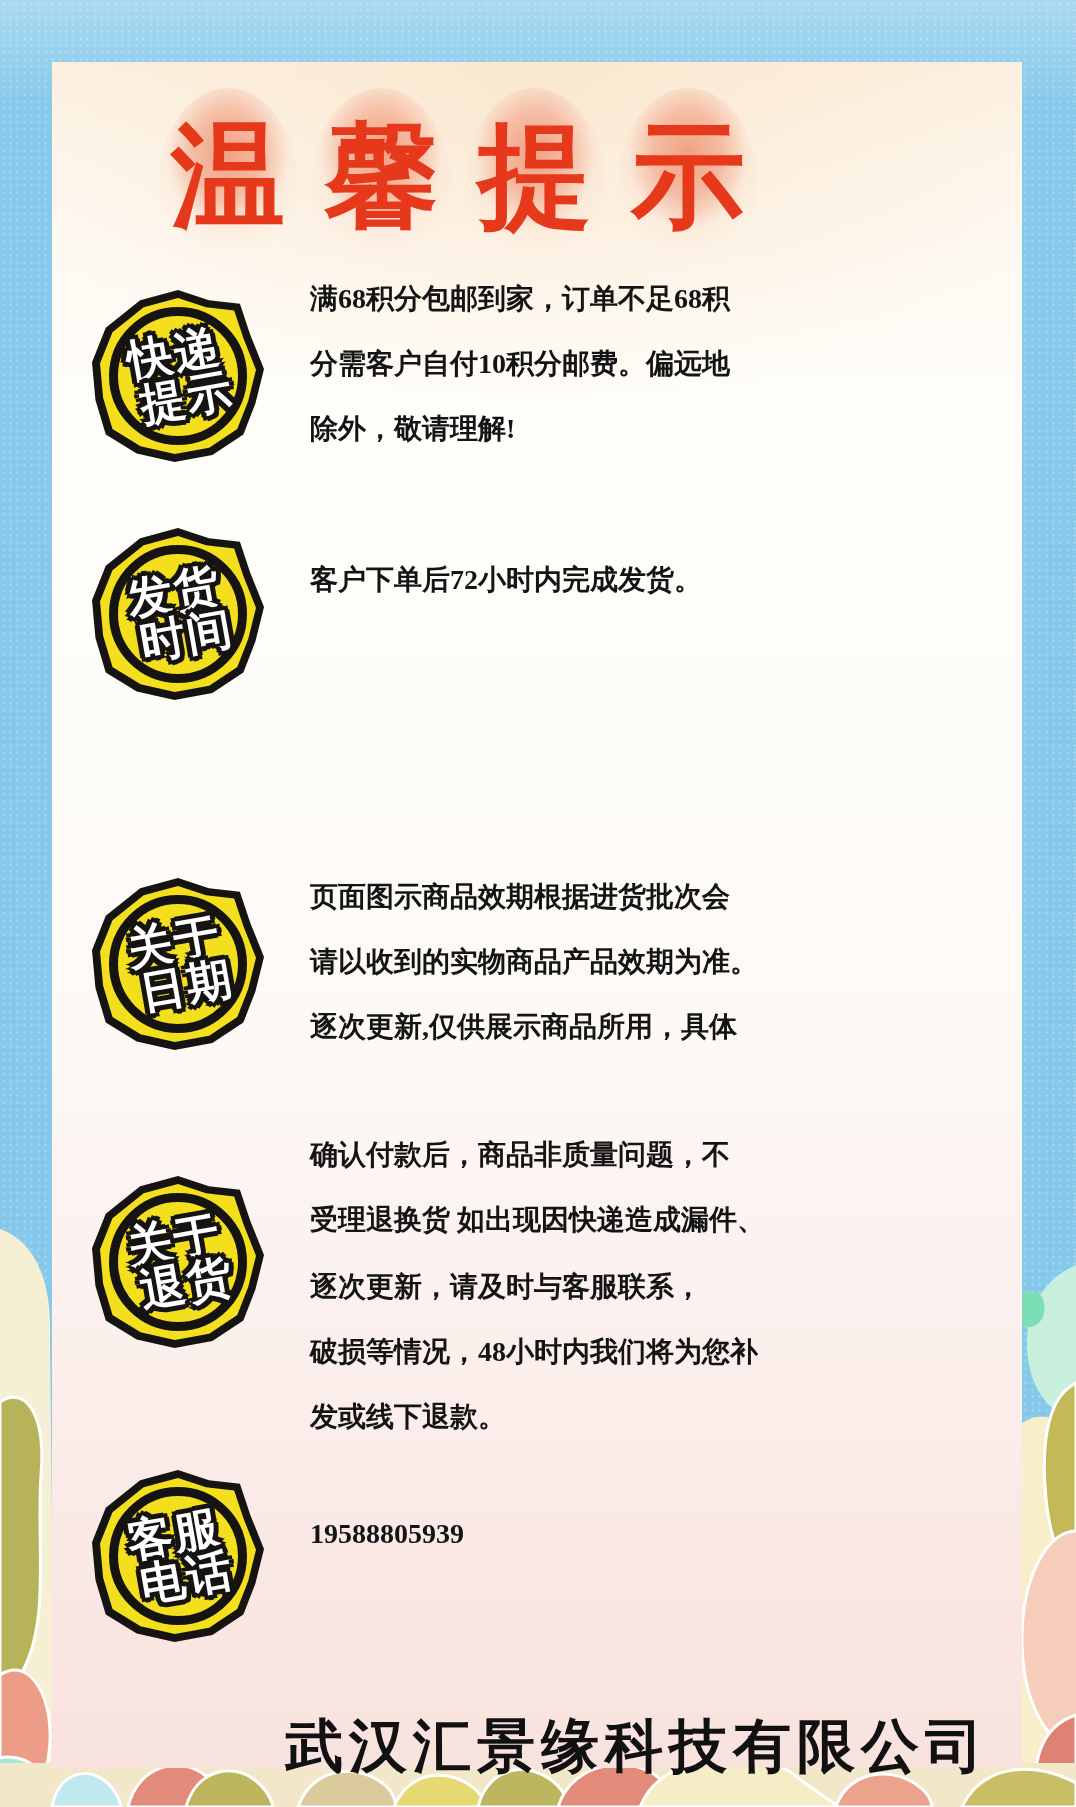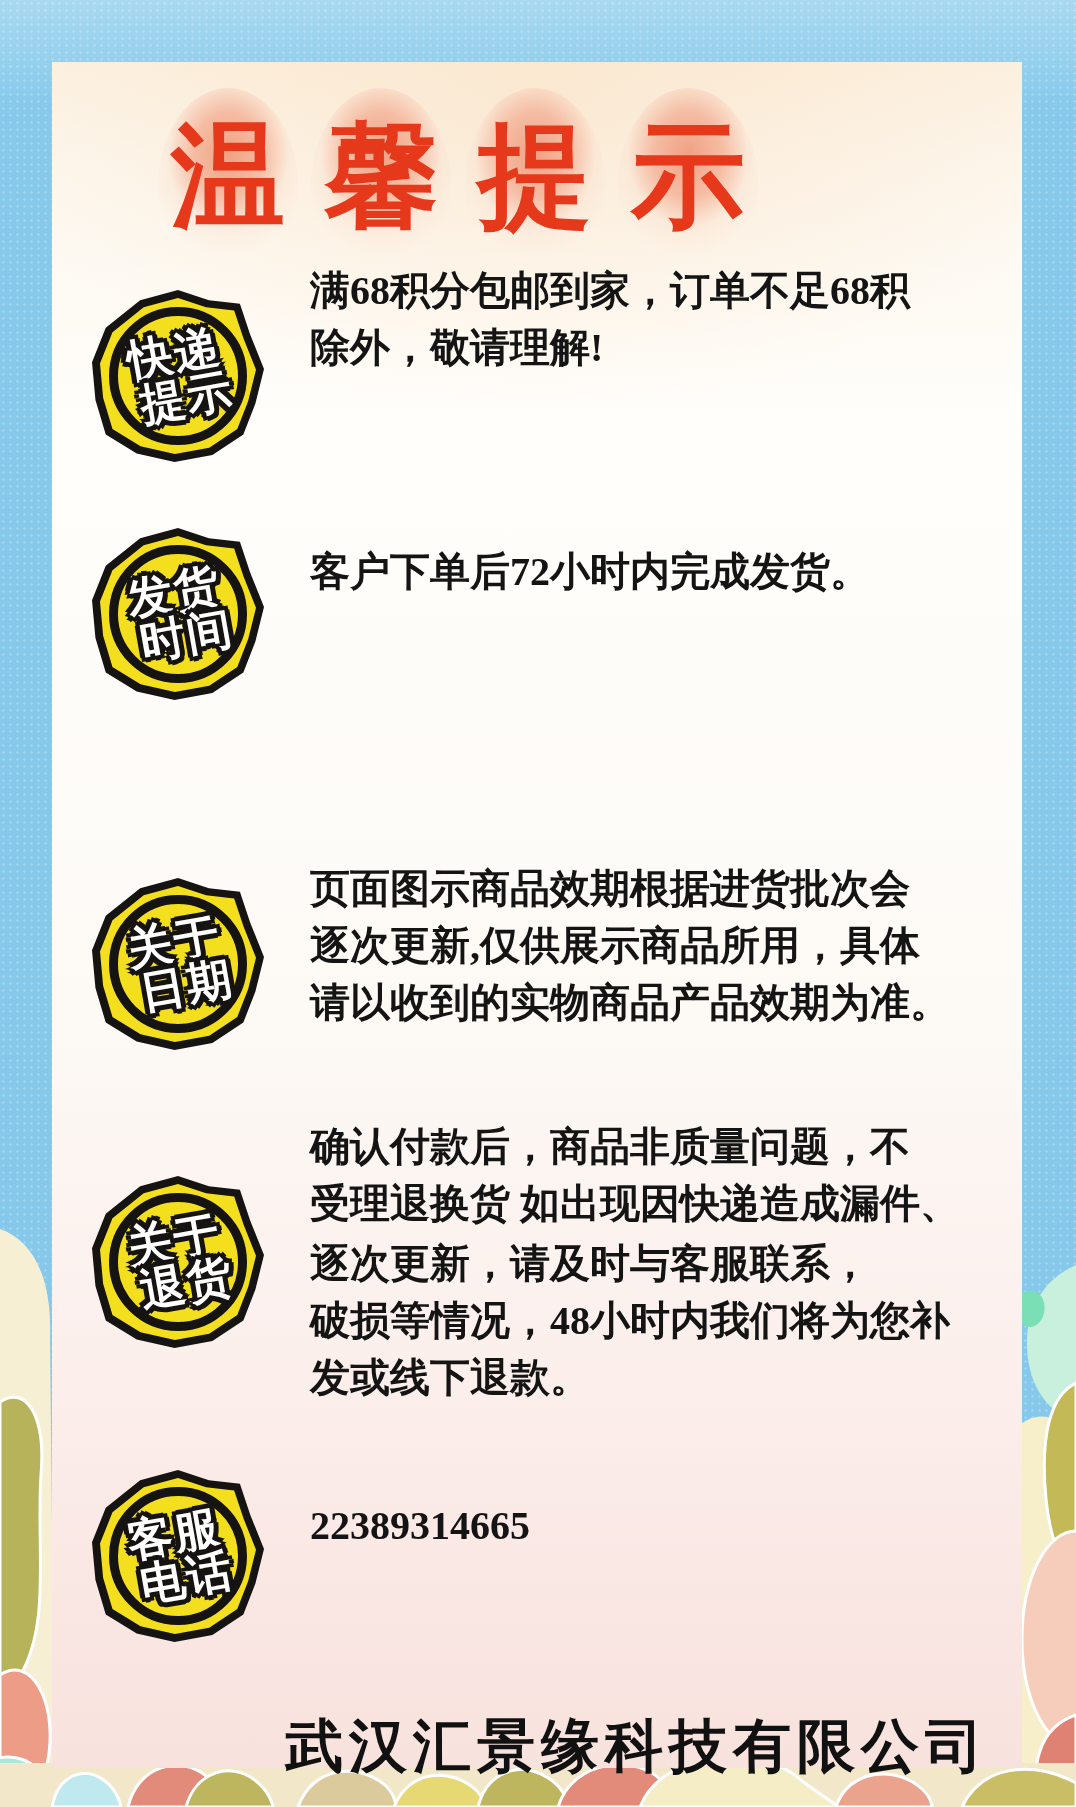--- a/index.html
+++ b/index.html
@@ -29,21 +29,21 @@
   .badge-yellow{position:absolute;inset:8px;background:#f3df1d;
       clip-path:polygon(50% 0%,68% 6%,86% 8%,92% 26%,100% 46%,95% 66%,88% 84%,70% 96%,48% 100%,26% 95%,8% 84%,2% 64%,0% 42%,8% 22%,28% 6%);}
   .badge-ring{position:absolute;inset:17px;border:9px solid #161412;border-radius:50%;}
   .badge-text{position:absolute;inset:0;display:flex;flex-direction:column;align-items:center;justify-content:center;
       transform:rotate(-10deg);font-family:"Liberation Sans","DejaVu Sans",sans-serif;font-weight:900;
       font-size:45px;line-height:45px;color:#ffffff;letter-spacing:2px;
       text-shadow:-4px -4px 0 #161412,4px -4px 0 #161412,-4px 4px 0 #161412,4px 4px 0 #161412,-5px 0 0 #161412,5px 0 0 #161412,0 -5px 0 #161412,0 5px 0 #161412;}
   .badge-l2{margin-left:10px;}
   .textblock{position:absolute;left:258px;top:0;width:608px;}
   .s1 .textblock{top:15px}.s4 .textblock{top:27px}
-  .tline{font-size:40px;line-height:57px;font-weight:700;color:#141414;white-space:nowrap;}
+  .tline{font-size:28px;line-height:57px;font-weight:700;color:#141414;white-space:nowrap;margin-top:8px;}
   .seg-bold{font-family:Liberation Mono, monospace;font-weight:900;}
   
   .company{position:absolute;left:233px;top:1654px;font-size:58px;line-height:62px;font-weight:900;color:#111;letter-spacing:6px;white-space:nowrap;}
 </style>
 </head>
 <body>
 
 <div class="canvas">
   <div class="speckle"></div>
 
@@ -101,20 +101,21 @@
       <div class="badge-outer"></div>
       <div class="badge-yellow"></div>
       <div class="badge-ring"></div>
       <div class="badge-text">
         <span class="badge-l1">快递</span>
         <span class="badge-l2">提示</span>
       </div>
     </div>
     <div class="textblock">
             <div class="tline"><span>满68积分包邮到家，订单不足68积</span></div>
+            <div class="tline"><span>分需客户自付10积分邮费。偏远地</span></div>
             <div class="tline"><span>除外，敬请理解!</span></div>
           </div>
   </div>
         <div class="section s1">
     <div class="badge">
       <div class="badge-outer"></div>
       <div class="badge-yellow"></div>
       <div class="badge-ring"></div>
       <div class="badge-text">
         <span class="badge-l1">发货</span>
@@ -130,22 +131,22 @@
       <div class="badge-outer"></div>
       <div class="badge-yellow"></div>
       <div class="badge-ring"></div>
       <div class="badge-text">
         <span class="badge-l1">关于</span>
         <span class="badge-l2">日期</span>
       </div>
     </div>
     <div class="textblock">
             <div class="tline"><span>页面图示商品效期根据进货批次会</span></div>
+            <div class="tline"><span>请以收到的实物商品产品效期为准。</span></div>
             <div class="tline"><span>逐次更新,仅供展示商品所用，具体</span></div>
-            <div class="tline"><span>请以收到的实物商品产品效期为准。</span></div>
           </div>
   </div>
         <div class="section s3">
     <div class="badge">
       <div class="badge-outer"></div>
       <div class="badge-yellow"></div>
       <div class="badge-ring"></div>
       <div class="badge-text">
         <span class="badge-l1">关于</span>
         <span class="badge-l2">退货</span>
@@ -163,20 +164,20 @@
     <div class="badge">
       <div class="badge-outer"></div>
       <div class="badge-yellow"></div>
       <div class="badge-ring"></div>
       <div class="badge-text">
         <span class="badge-l1">客服</span>
         <span class="badge-l2">电话</span>
       </div>
     </div>
     <div class="textblock">
-            <div class="tline"><span>22389314665</span></div>
+            <div class="tline"><span>19588805939</span></div>
           </div>
   </div>
       </div>
 
     <div class="company">武汉汇景缘科技有限公司</div>
   </div>
 </div>
 
 </body></html>

